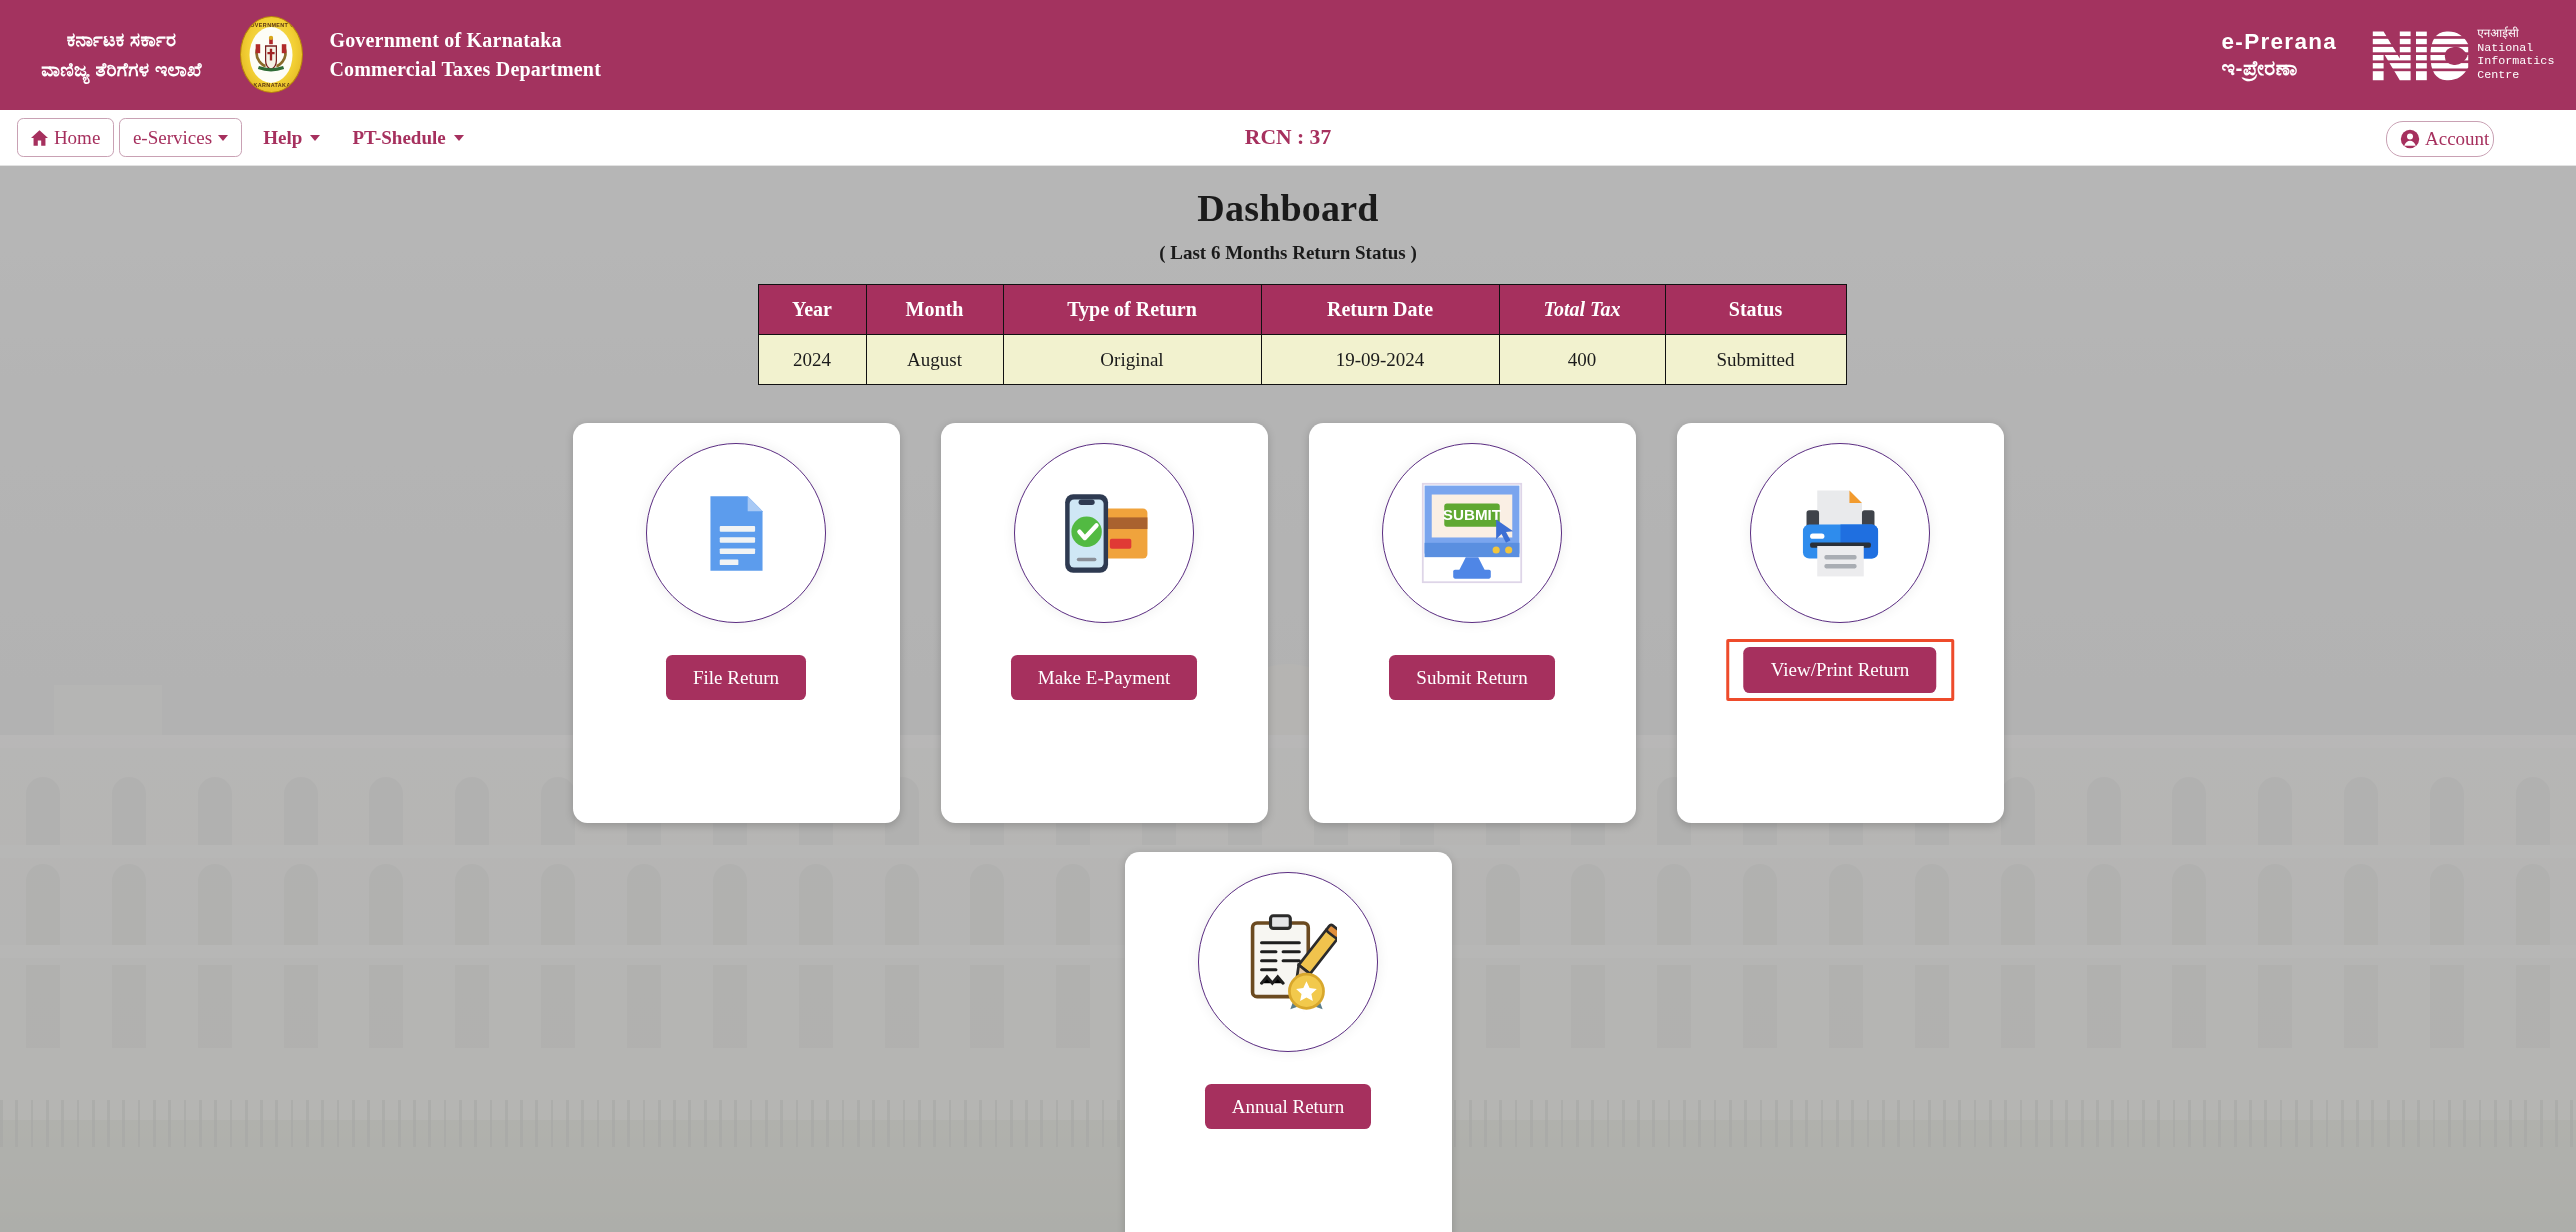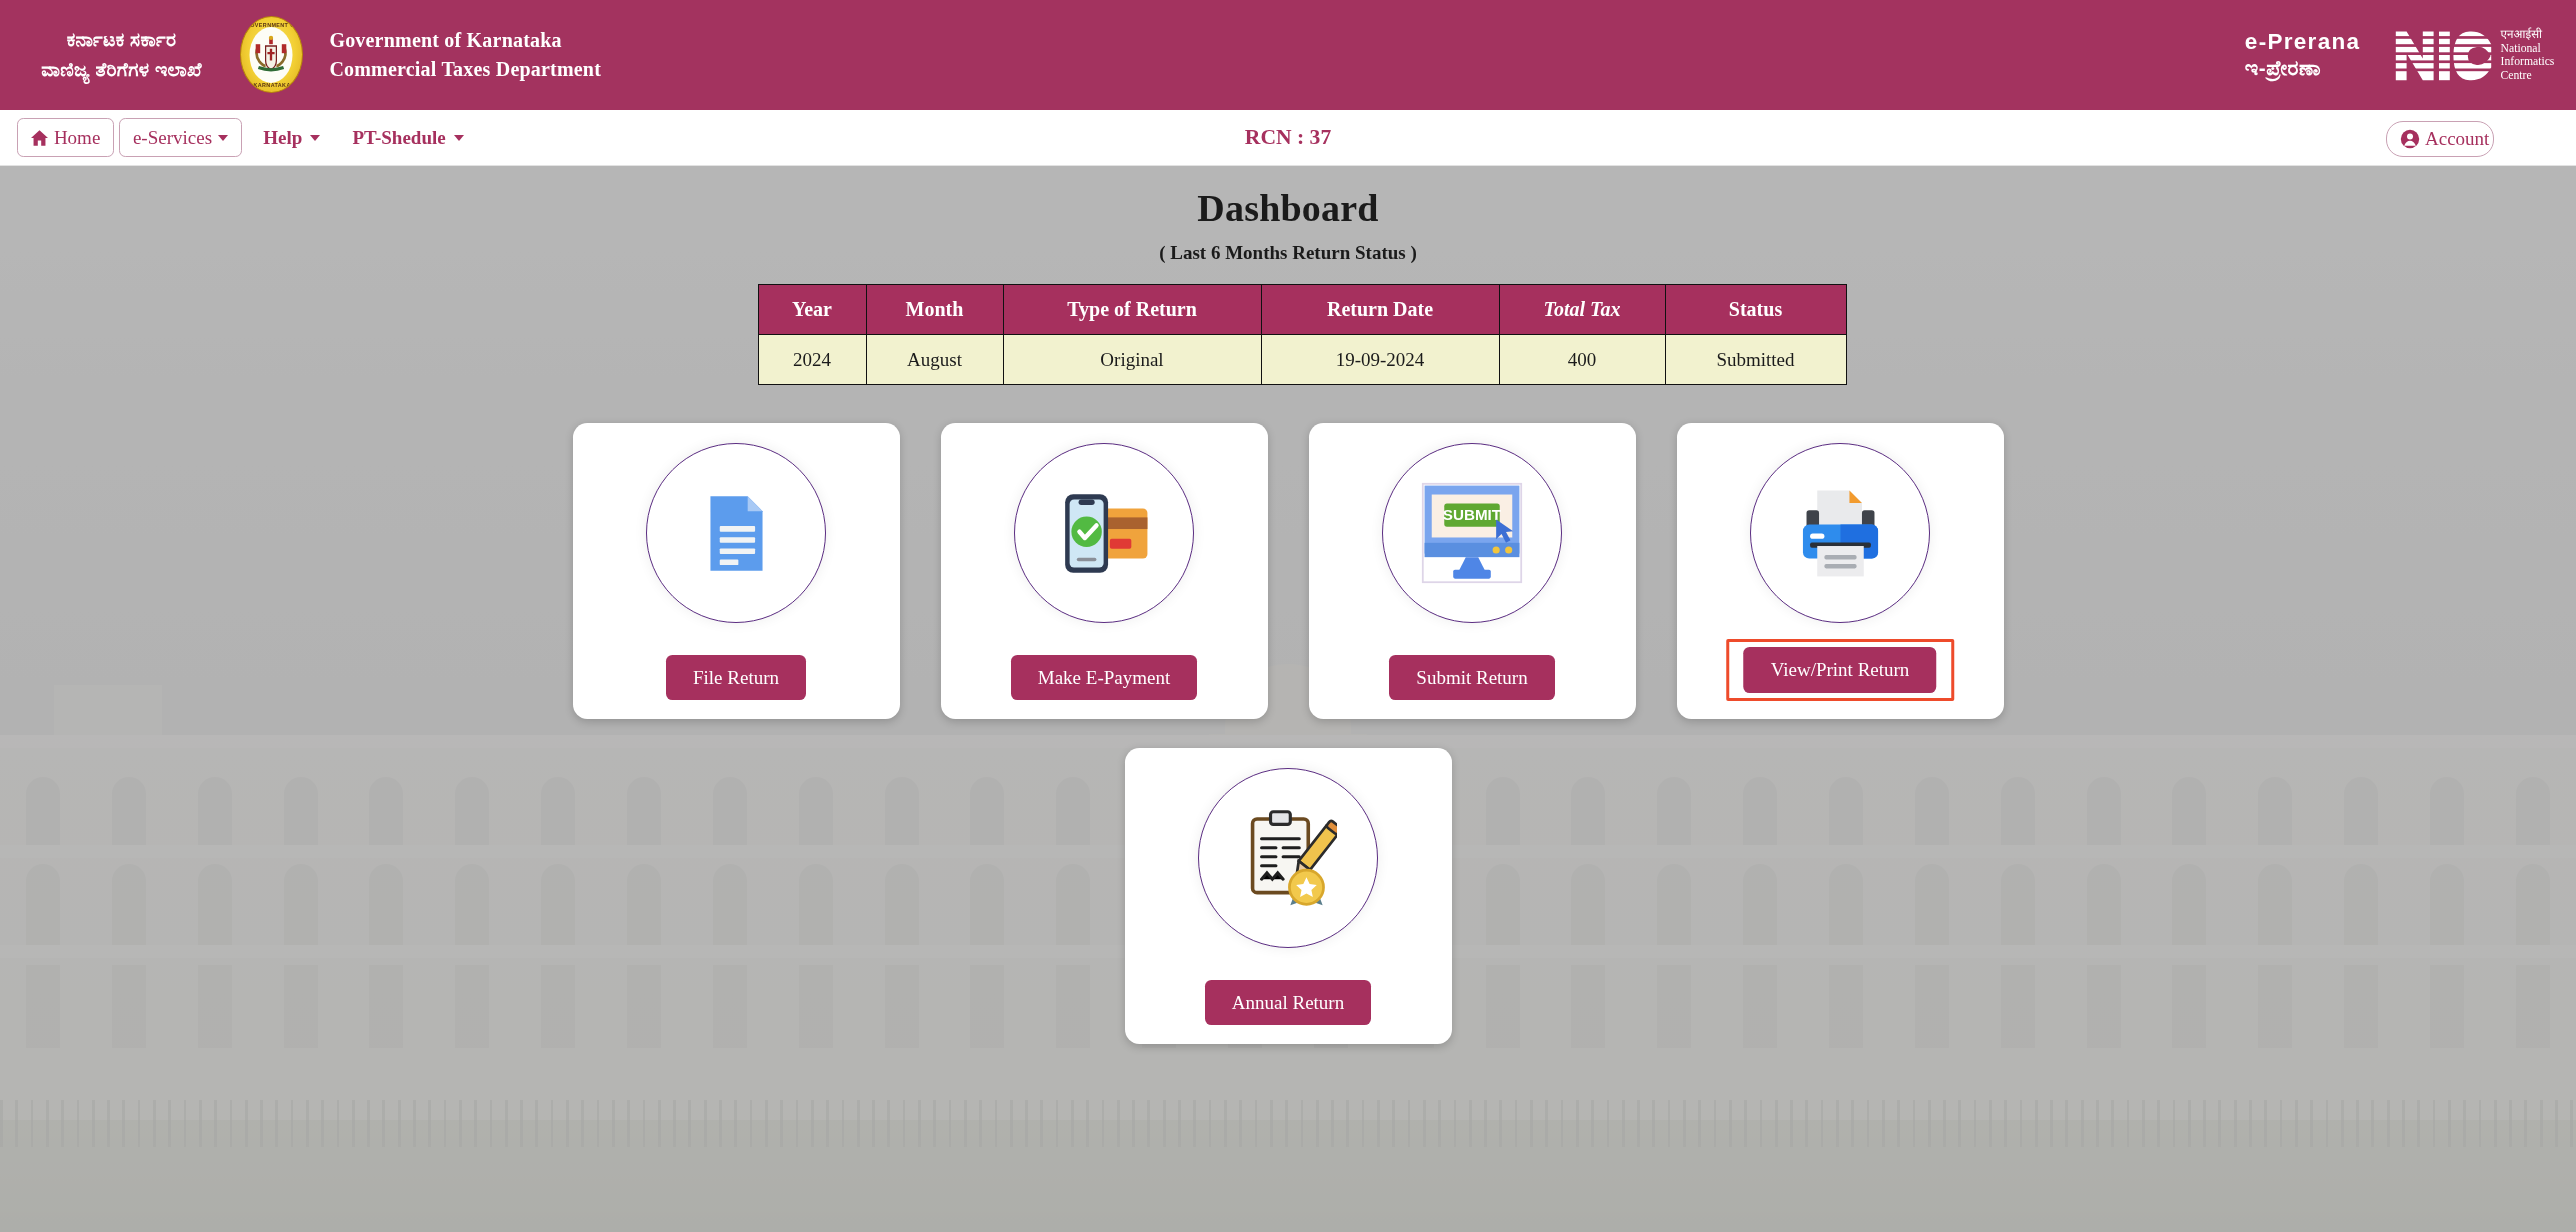--- a/index.html
+++ b/index.html
@@ -98,21 +98,21 @@
   .eprerana .l1 { font-size: 22.5px; letter-spacing: 1.3px; }
   .eprerana .l2 { font-size: 20.7px; letter-spacing: 0.5px; }
   .nic {
     display: flex;
     align-items: center;
     gap: 7.2px;
   }
   .nic-mark { width: 99px; height: 54px; }
   .nic-text {
     color: #ffffff;
-    font-family: Liberation Serif, serif;
+    font-family: Liberation Mono, monospace;
     line-height: 13.5px;
     font-size: 11.7px;
   }
   .nic-text .hin { font-size: 11.7px; }
 
   
   .navbar {
     position: relative;
     height: 56px;
     background: #ffffff;
@@ -348,21 +348,21 @@
 
   
   .cards-row {
     display: flex;
     justify-content: center;
     gap: 41px;
     margin-top: 38px;
   }
   .card {
     width: 327px;
-    height: 296px;
+    height: 400px;
     background: #ffffff;
     border-radius: 14.4px;
     box-shadow: 0 2.7px 8px rgba(0,0,0,0.18);
     display: flex;
     flex-direction: column;
     align-items: center;
     justify-content: flex-start;
     padding-top: 20px;
     position: relative;
   }

